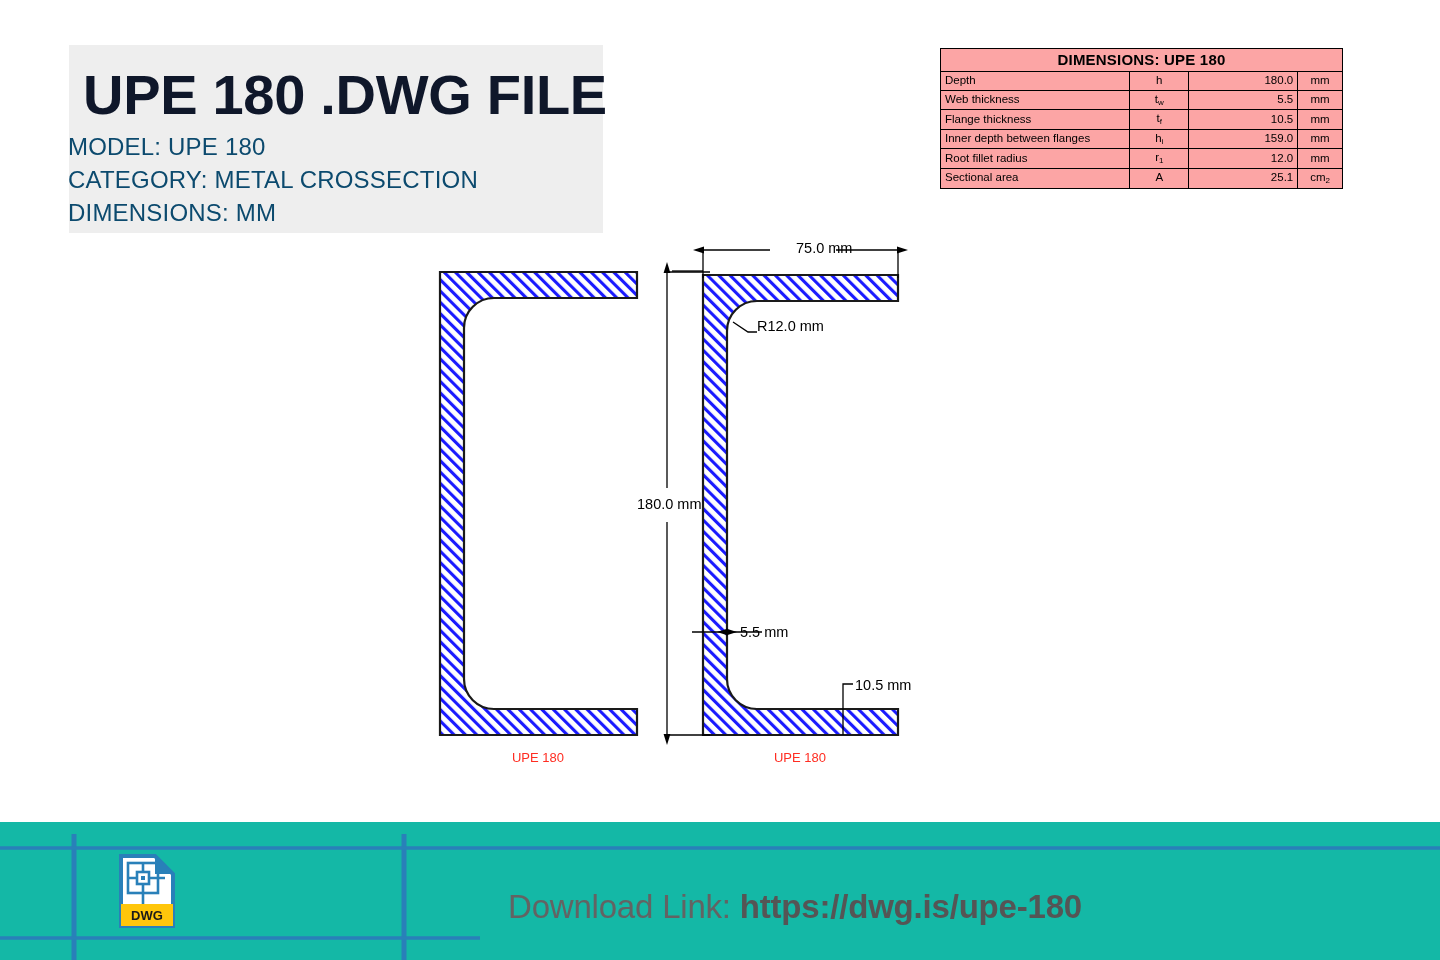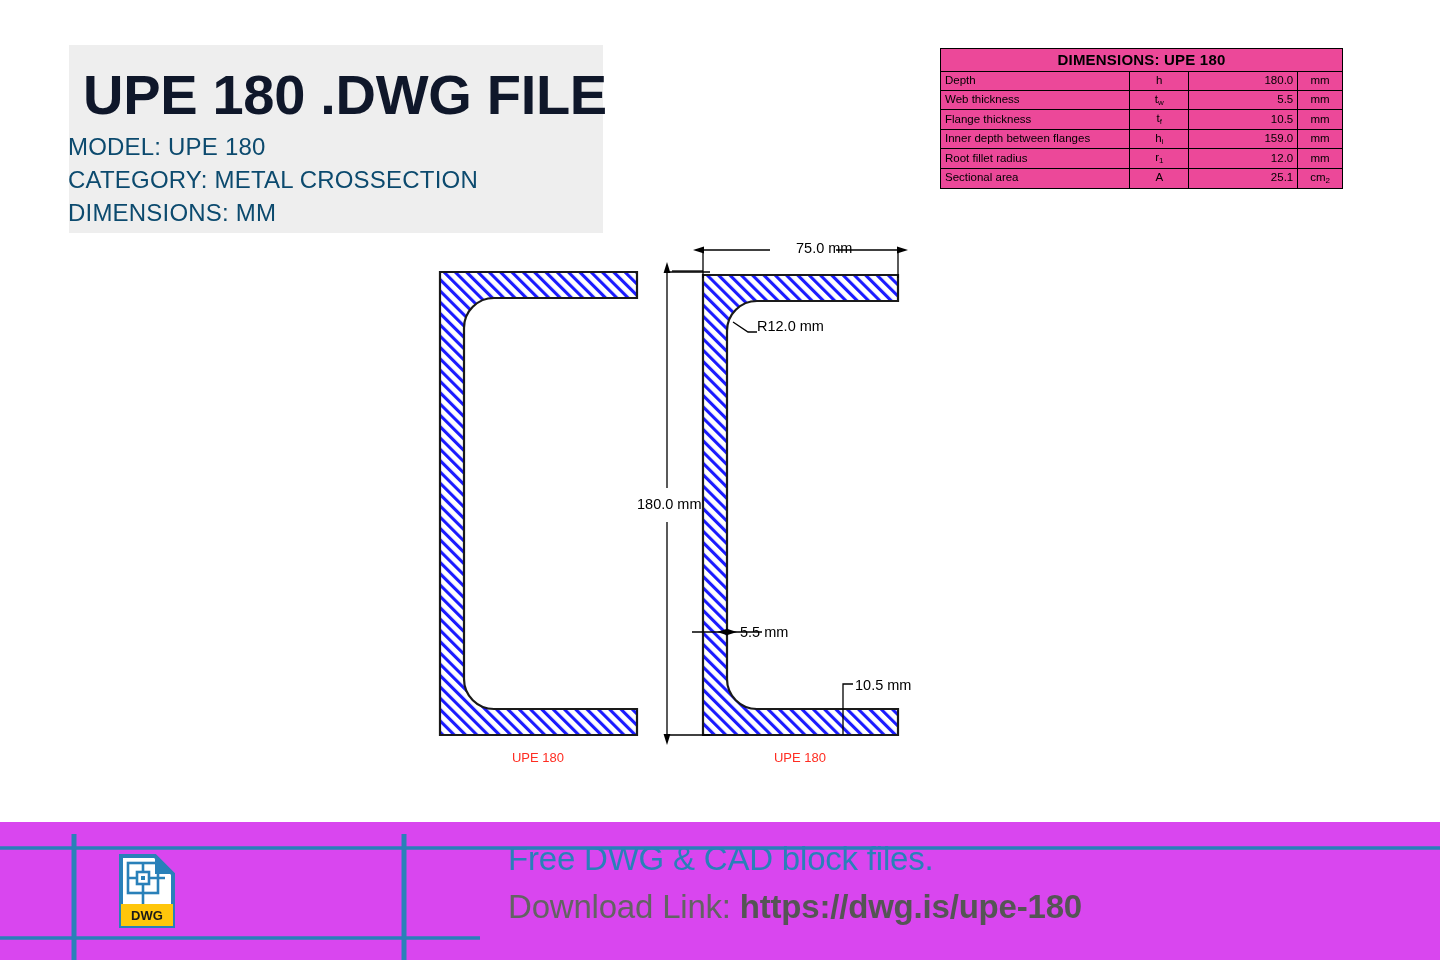--- a/index.html
+++ b/index.html
@@ -30,21 +30,21 @@
   .hl1{top:133px;}
   .hl2{top:166px;}
   .hl3{top:199px;}
 
   
   .dim-table{
     position:absolute;left:940px;top:48px;
     width:403px;
     border-collapse:collapse;
     font-size:11.5px;color:#000;
-    background:#ec4899;
+    background:#fca5a5;
   }
   .dim-table td,.dim-table th{
     border:1.3px solid #000;
     padding:0 4px;
     height:17.6px;
     line-height:17.6px;
     font-weight:normal;
   }
   .dim-table .title-cell{
     text-align:center;font-weight:bold;font-size:15px;height:22px;line-height:22px;
@@ -64,21 +64,21 @@
   }
   .t-75{left:796px;top:240px;}
   .t-r12{left:757px;top:318px;}
   .t-180{left:637px;top:496px;}
   .t-55{left:740px;top:624px;}
   .t-105{left:855px;top:677px;}
 
   
   .footer{
     position:absolute;left:0;top:822px;width:1440px;height:138px;
-    background:#d946ef;
+    background:#14b8a6;
   }
   .footer-free{
     position:absolute;left:508px;top:840px;
     font-size:33px;color:#2980b9;white-space:nowrap;letter-spacing:-0.2px;
   }
   .footer-dl{
     position:absolute;left:508px;top:888px;
     font-size:33px;color:#636363;white-space:nowrap;letter-spacing:-0.2px;
   }
   .footer-dl b{color:#555555;font-weight:bold;}
@@ -233,17 +233,16 @@
           <rect x="137" y="50" width="12" height="12" fill="#ffffff"></rect>
           <rect x="141" y="54" width="4" height="4" fill="#2980b9" stroke="none"></rect>
         </g>
         <rect x="121" y="82" width="52" height="22" fill="#ffc60b"></rect>
         <text x="147" y="98" text-anchor="middle" font-family="Liberation Sans, sans-serif" font-size="13" font-weight="bold" fill="#1a1a1a" id="badge-t">DWG</text>
       </g>
     </svg>
 
   </div>
 
-  <div class="footer-free">Free DWG &amp; CAD block files.</div>
   <div class="footer-dl"><span>Download Link:</span>
     <b>https://dwg.is/upe-180</b></div>
 
 </div>
 
 </body></html>

